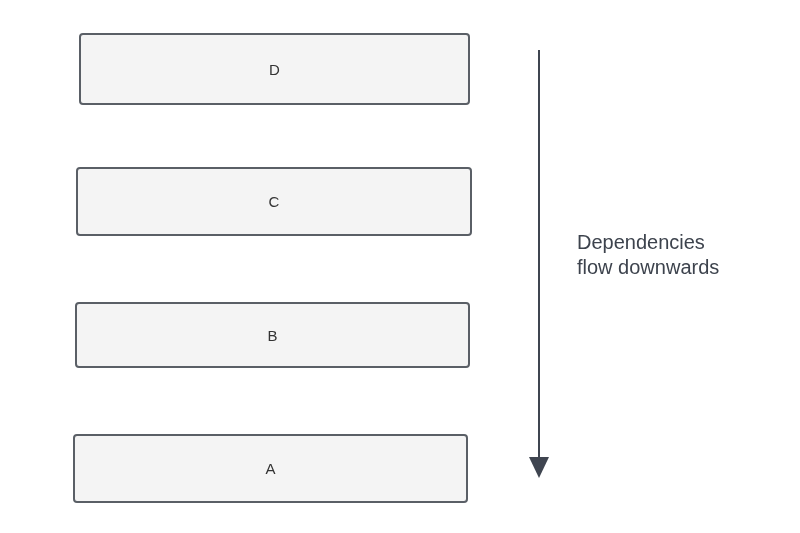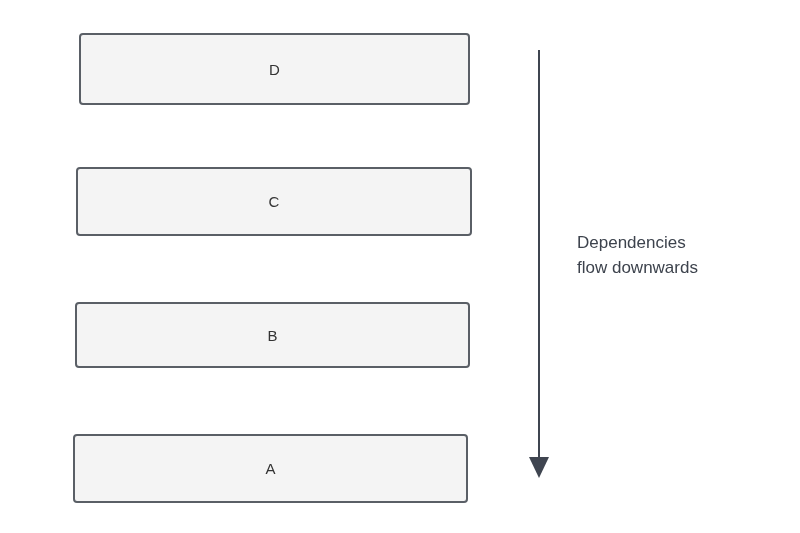--- a/index.html
+++ b/index.html
@@ -50,21 +50,21 @@
     width: 50px;
     height: 450px;
     pointer-events: none;
   }
   #flow-caption {
     position: absolute;
     left: 577px;
     top: 230px;
     width: 200px;
     font-family: "Liberation Sans", sans-serif;
-    font-size: 17px;
+    font-size: 20px;
     font-weight: 400;
     color: #3d434d;
     line-height: 25px;
     white-space: pre-line;
     user-select: none;
   }
 </style>
 </head>
 <body>
 

